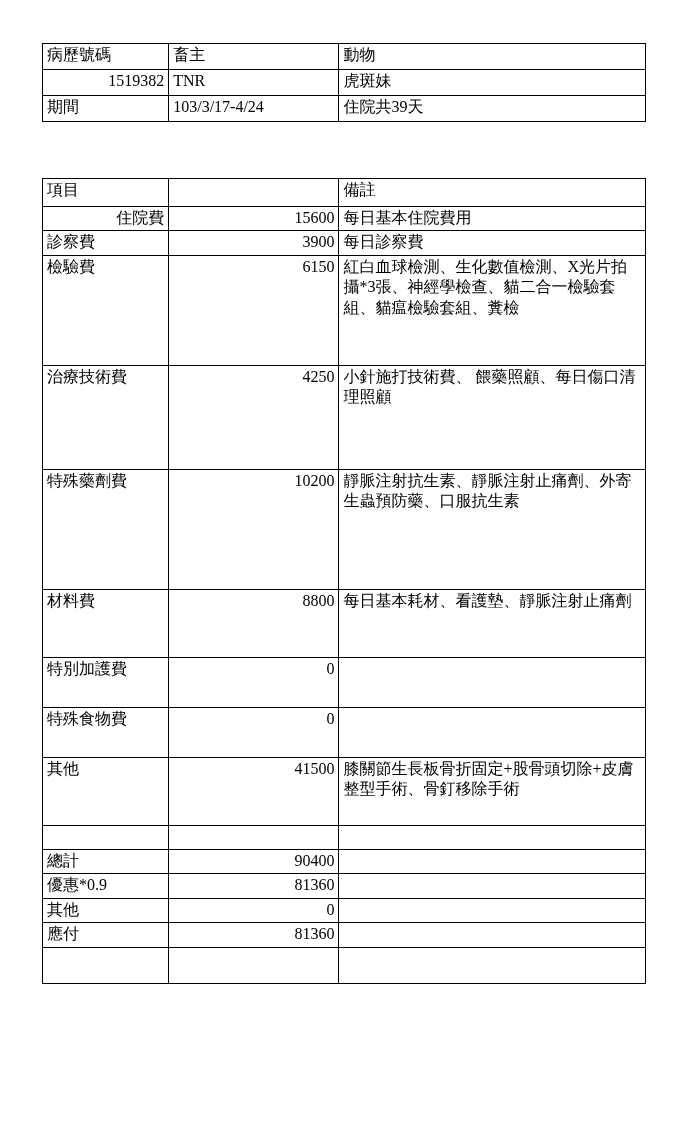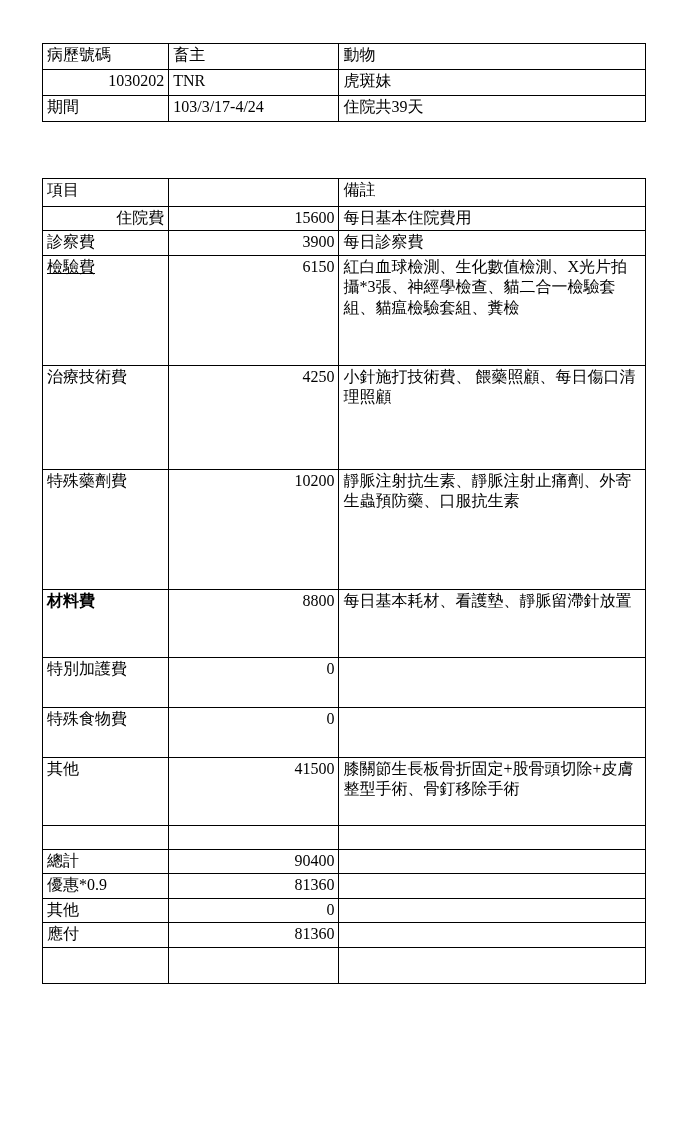--- a/index.html
+++ b/index.html
@@ -75,21 +75,21 @@
         <col class="col-b">
         <col class="col-c">
     </colgroup>
     <tbody>
       <tr>
         <td>病歷號碼</td>
         <td>畜主</td>
         <td>動物</td>
       </tr>
       <tr>
-        <td class="num">1030202</td>
+        <td class="num">1519382</td>
         <td>TNR</td>
         <td>虎斑妹</td>
       </tr>
       <tr>
         <td>期間</td>
         <td>103/3/17-4/24</td>
         <td>住院共39天</td>
       </tr>
     </tbody>
   </table>
@@ -110,38 +110,38 @@
           <td class="cell-label" style="height: 20px; text-align: right;">住院費</td>
           <td class="num">15600</td>
           <td class="note">每日基本住院費用</td>
         </tr>
         <tr>
           <td class="cell-label" style="height: 20px;">診察費</td>
           <td class="num">3900</td>
           <td class="note">每日診察費</td>
         </tr>
         <tr>
-          <td class="cell-label" style="height: 106px; text-decoration: underline;">檢驗費</td>
+          <td class="cell-label" style="height: 106px;">檢驗費</td>
           <td class="num">6150</td>
           <td class="note">紅白血球檢測、生化數值檢測、X光片拍攝*3張、神經學檢查、貓二合一檢驗套組、貓瘟檢驗套組、糞檢</td>
         </tr>
         <tr>
           <td class="cell-label" style="height: 100px;">治療技術費</td>
           <td class="num">4250</td>
           <td class="note">小針施打技術費、 餵藥照顧、每日傷口清理照顧</td>
         </tr>
         <tr>
           <td class="cell-label" style="height: 116px;">特殊藥劑費</td>
           <td class="num">10200</td>
           <td class="note">靜脈注射抗生素、靜脈注射止痛劑、外寄生蟲預防藥、口服抗生素</td>
         </tr>
         <tr>
-          <td class="cell-label" style="height: 64px; font-weight: bold;">材料費</td>
+          <td class="cell-label" style="height: 64px;">材料費</td>
           <td class="num">8800</td>
-          <td class="note">每日基本耗材、看護墊、靜脈留滯針放置</td>
+          <td class="note">每日基本耗材、看護墊、靜脈注射止痛劑</td>
         </tr>
         <tr>
           <td class="cell-label" style="height: 46px;">特別加護費</td>
           <td class="num">0</td>
           <td class="note"></td>
         </tr>
         <tr>
           <td class="cell-label" style="height: 46px;">特殊食物費</td>
           <td class="num">0</td>
           <td class="note"></td>

